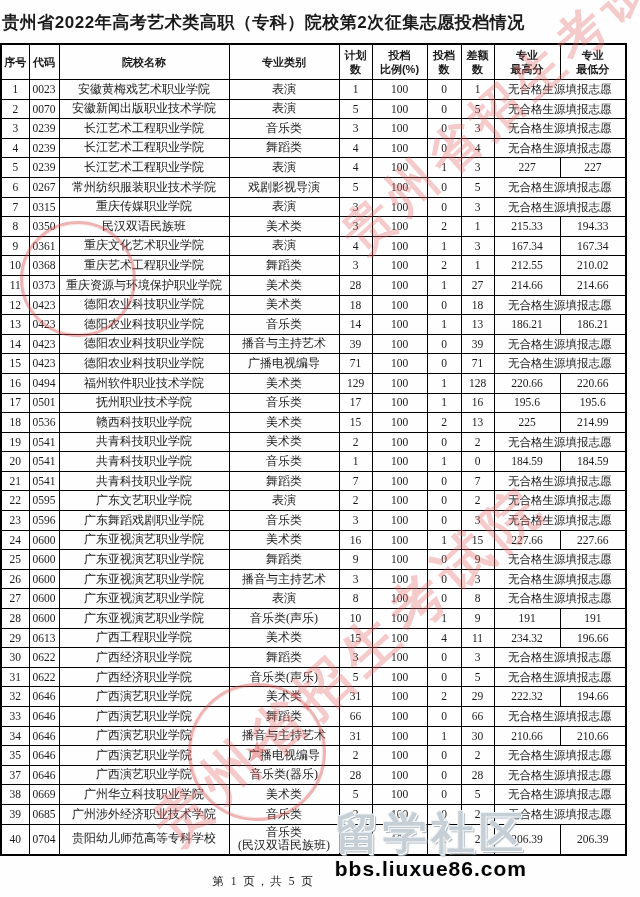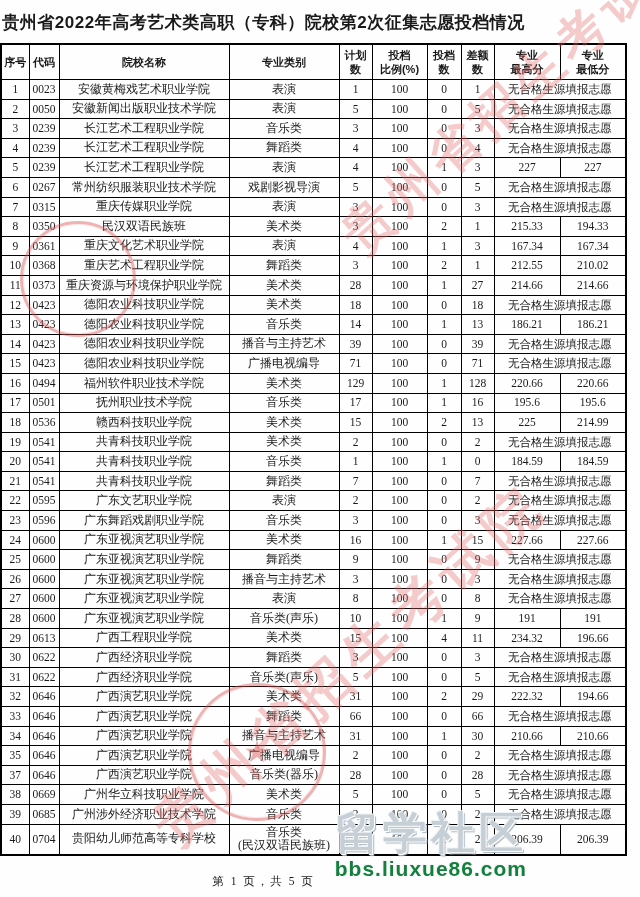--- a/index.html
+++ b/index.html
@@ -85,21 +85,21 @@
     font-size:44px;
     letter-spacing:4px;
     color:#c6cfd6;
     text-shadow:1px 1px 0 #ffffff,-1px -1px 0 #f0f3f5,2px 2px 1px #a9b5be;
     line-height:1;
   }
   .logo-site{
     font-family:"Liberation Sans","DejaVu Sans",sans-serif;
     font-weight:bold;
     font-size:21px;
-    color:#15803d;
+    color:#000000;
     text-shadow:1px 1px 0 #ffffff,-1px -1px 0 #f0f3f5;
     letter-spacing:1px;
     margin-top:2px;
   }
 </style>
 </head>
 <body>
 
 <div class="page">
 
@@ -145,21 +145,21 @@
           <td class="c-school">安徽黄梅戏艺术职业学院</td>
           <td class="c-major">表演</td>
           <td>1</td>
           <td>100</td>
           <td>0</td>
           <td>1</td>
           <td colspan="2">无合格生源填报志愿</td>
         </tr>
         <tr>
           <td>2</td>
-          <td>0050</td>
+          <td>0070</td>
           <td class="c-school">安徽新闻出版职业技术学院</td>
           <td class="c-major">表演</td>
           <td>5</td>
           <td>100</td>
           <td>0</td>
           <td>5</td>
           <td colspan="2">无合格生源填报志愿</td>
         </tr>
         <tr>
           <td>3</td>

